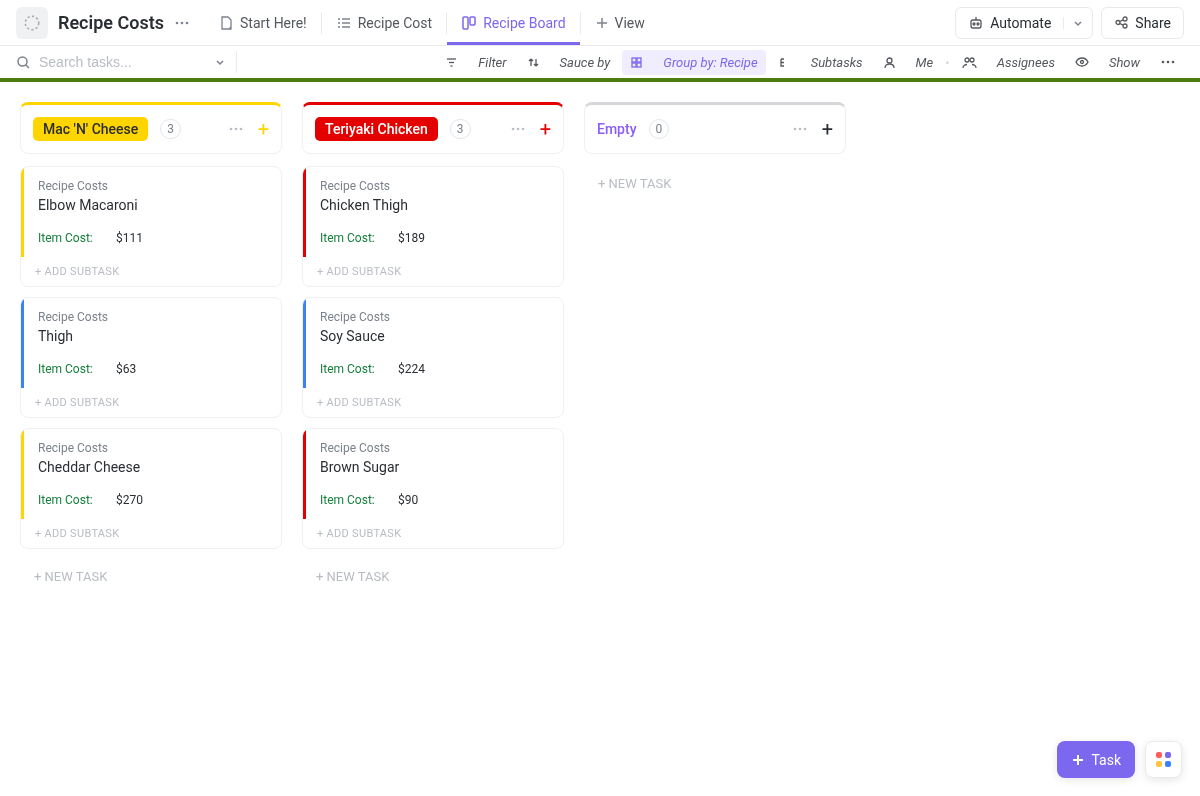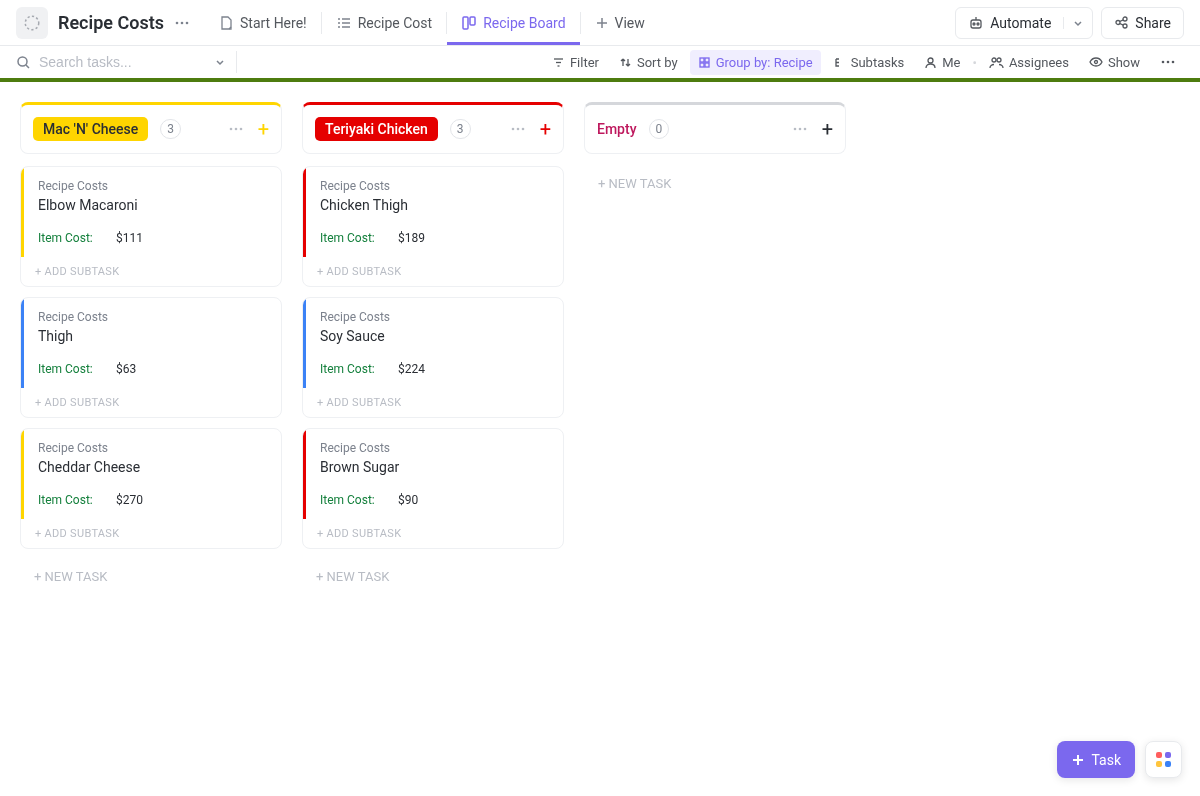--- a/index.html
+++ b/index.html
@@ -17,40 +17,40 @@
 .topbar-right { margin-left: auto; display: flex; align-items: center; gap: 8px; }
 .btn { display: flex; align-items: center; gap: 6px; padding: 7px 12px; border: 1px solid #e8eaed; border-radius: 6px; background: #fff; cursor: pointer; color: #2a2e34; }
 .btn.split { padding-right: 0; }
 .btn .chevron-part { border-left: 1px solid #e8eaed; padding: 0 8px; margin-left: 6px; display: flex; align-items: center; }
 .toolbar { display: flex; align-items: center; height: 36px; padding: 0 16px; border-bottom: 4px solid #4d7c0f; font-size: 13px; }
 .search-wrap { display: flex; align-items: center; gap: 8px; width: 210px; color: #7c828d; }
 .search-input { border: none; outline: none; font-size: 14px; width: 140px; color: #2a2e34; }
 .search-input::placeholder { color: #b8bcc4; }
 .toolbar-sep { width: 1px; height: 22px; background: #e8eaed; margin: 0 10px; }
 .toolbar-right { margin-left: auto; display: flex; align-items: center; gap: 4px; color: #54585e; }
-.toolbar-item { display: flex; align-items: center; gap: 5px; padding: 5px 8px; border-radius: 4px; cursor: pointer; }
+.toolbar-item { display: flex; align-items: center; gap: 20px; padding: 5px 8px; border-radius: 4px; cursor: pointer; font-style: italic; }
 .toolbar-item.active { background: #f0eefe; color: #7b68ee; }
 .dim-dot { color: #d5d7db; }
 .board { display: flex; gap: 20px; padding: 20px; align-items: flex-start; overflow-x: auto; height: calc(100vh - 82px); }
 .column { width: 262px; flex-shrink: 0; }
 .col-header { display: flex; align-items: center; gap: 12px; padding: 12px 12px; background: #fff; border: 1px solid #eef0f3; border-radius: 8px; border-top: 3px solid; margin-bottom: 12px; }
 .pill { padding: 4px 10px; border-radius: 5px; font-size: 14px; font-weight: 500; }
 .count { min-width: 20px; height: 20px; padding: 0 6px; border: 1px solid #e3e5e9; border-radius: 10px; display: flex; align-items: center; justify-content: center; font-size: 12px; color: #7c828d; }
 .hdr-actions { margin-left: auto; display: flex; align-items: center; gap: 14px; color: #7c828d; }
 .plus-colored { font-size: 20px; font-weight: 400; }
 .card { background: #fff; border: 1px solid #eef0f3; border-radius: 8px; margin-bottom: 10px; overflow: hidden; }
 .card-body { padding: 12px 14px; border-left: 3px solid; }
 .card-meta { font-size: 12px; color: #7c828d; margin-bottom: 4px; }
 .card-title { font-size: 14px; color: #2a2e34; margin-bottom: 18px; }
 .card-row { display: flex; gap: 20px; font-size: 12px; }
 .card-row .label { color: #15803d; width: 58px; }
 .card-row .value { color: #2a2e34; }
 .card-footer { padding: 8px 14px; font-size: 11px; color: #b8bcc4; letter-spacing: 0.3px; cursor: pointer; }
 .new-task { padding: 10px 14px; font-size: 13px; color: #b8bcc4; cursor: pointer; }
-.empty-title { font-size: 14px; color: #be185d; font-weight: 500; }
+.empty-title { font-size: 14px; color: #8b5cf6; font-weight: 500; }
 .fab-wrap { position: fixed; bottom: 18px; right: 18px; display: flex; gap: 10px; }
 .fab { display: flex; align-items: center; gap: 6px; padding: 10px 14px; border-radius: 8px; cursor: pointer; box-shadow: 0 2px 8px rgba(0,0,0,0.1); }
 .fab.primary { background: #7b68ee; color: #fff; }
 .fab.apps { background: #fff; border: 1px solid #e8eaed; padding: 10px; }
 .apps-grid { display: grid; grid-template-columns: 6px 6px; grid-template-rows: 6px 6px; gap: 3px; }
 .apps-grid span { width: 6px; height: 6px; border-radius: 2px; }
 svg { display: block; }
 </style>
 </head>
 <body>
@@ -155,21 +155,21 @@
           <line x1="2" y1="3" x2="11" y2="3"></line>
           <line x1="4" y1="6.5" x2="9" y2="6.5"></line>
           <line x1="5.5" y1="10" x2="7.5" y2="10"></line>
         </svg>
       <span>Filter</span>
     </div>
     <div class="toolbar-item">
       <svg width="13" height="13" viewBox="0 0 13 13" fill="none" stroke="#54585e" stroke-width="1.3">
           <path d="M4 3v7M4 3l-2 2M4 3l2 2M9 10V3M9 10l-2-2M9 10l2-2"></path>
         </svg>
-      <span>Sort by</span>
+      <span>Sauce by</span>
     </div>
     <div class="toolbar-item active">
       <svg width="13" height="13" viewBox="0 0 13 13" fill="none" stroke="#7b68ee" stroke-width="1.3">
           <rect x="2" y="2" width="4" height="4"></rect>
           <rect x="7" y="2" width="4" height="4"></rect>
           <rect x="2" y="7" width="4" height="4"></rect>
           <rect x="7" y="7" width="4" height="4"></rect>
         </svg>
       <span>Group by: Recipe</span>
     </div>

